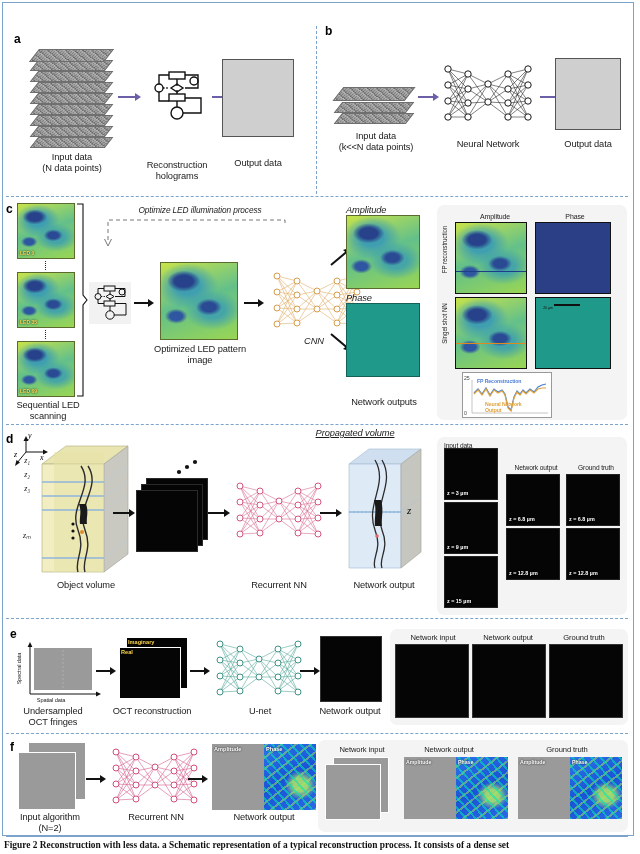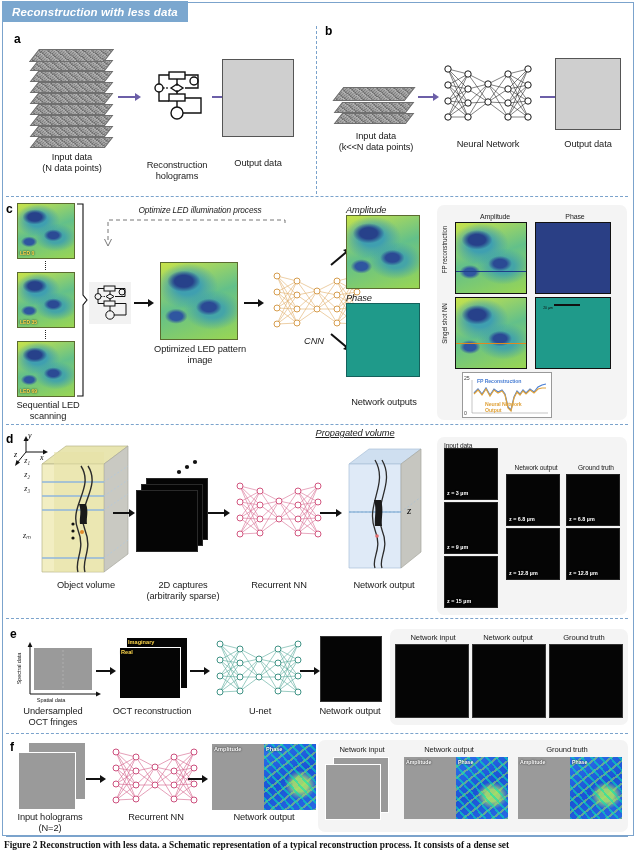--- a/index.html
+++ b/index.html
@@ -129,21 +129,20 @@
            font-family:"Liberation Serif","DejaVu Serif",serif;
            font-size:9.4px;font-weight:bold;color:#111;line-height:11px;
            overflow:hidden;height:14px;white-space:nowrap;}
 </style>
 </head>
 <body>
 
 <div class="fig">
   <div class="frame"></div>
 
-  <div class="banner">Reconstruction with less data</div>
 
   <div class="divider" style="top:196px;"></div>
   <div class="divider" style="top:424px;"></div>
   <div class="divider" style="top:618px;"></div>
   <div class="divider" style="top:733px;"></div>
   <div class="divider" style="top:836px;border-top:1px solid #7ba3cc;"></div>
   <div style="position:absolute;left:316px;top:26px;height:168px;border-left:1px dashed #7ba3cc;"></div>
 
   <div class="panel-letter" style="left:14px;top:32px;">a</div>
 
@@ -470,24 +469,20 @@
   </div>
 
   <svg style="position:absolute;left:175px;top:458px;" width="36" height="18">
     <circle cx="4" cy="14" r="2.1" fill="#111"></circle>
       <circle cx="12" cy="9" r="2.1" fill="#111"></circle>
     <circle cx="20" cy="4" r="2.1" fill="#111"></circle>
   </svg>
   <div class="tile fluo" style="left:146px;top:478px;width:62px;height:62px;"></div>
   <div class="tile fluo" style="left:141px;top:484px;width:62px;height:62px;"></div>
   <div class="tile fluo" style="left:136px;top:490px;width:62px;height:62px;"></div>
-  <div class="lab" style="left:128px;top:580px;width:110px;">
-    <span>2D captures</span><br>
-    <span>(arbitrarily sparse)</span>
-  </div>
 
   <div class="arr blk" style="left:208px;top:512px;width:24px;">
     <div class="shaft" style="width:17px;"></div>
       <div class="head" style="left:16px;"></div>
   </div>
 
   <svg style="position:absolute;left:234px;top:480px;" width="90" height="62" viewBox="0 0 90 62">
     <g stroke="#d96f93" stroke-width=".6" fill="none">
       <path d="M6 6 L26 11 M6 6 L26 25 M6 6 L26 39 M6 6 L26 53
                M6 22 L26 11 M6 22 L26 25 M6 22 L26 39 M6 22 L26 53
@@ -654,21 +649,21 @@
   <div class="lab" style="left:548px;top:632px;width:72px;font-size:7.6px;">Ground truth</div>
   <div class="tile oct" style="left:395px;top:644px;width:74px;height:74px;"></div>
   <div class="tile oct" style="left:472px;top:644px;width:74px;height:74px;"></div>
   <div class="tile oct" style="left:549px;top:644px;width:74px;height:74px;"></div>
 
   <div class="panel-letter" style="left:10px;top:740px;">f</div>
 
   <div class="tile holo" style="left:28px;top:742px;width:58px;height:58px;"></div>
   <div class="tile holo" style="left:18px;top:752px;width:58px;height:58px;"></div>
   <div class="lab" style="left:4px;top:812px;width:92px;">
-    <span>Input holograms</span><br>
+    <span>Input algorithm</span><br>
     <span>(N=2)</span>
   </div>
 
   <div class="arr blk" style="left:86px;top:778px;width:22px;">
     <div class="shaft" style="width:15px;"></div>
       <div class="head" style="left:14px;"></div>
   </div>
 
   <svg style="position:absolute;left:110px;top:746px;" width="90" height="62" viewBox="0 0 90 62">
     <g stroke="#d4608a" stroke-width=".6" fill="none">

